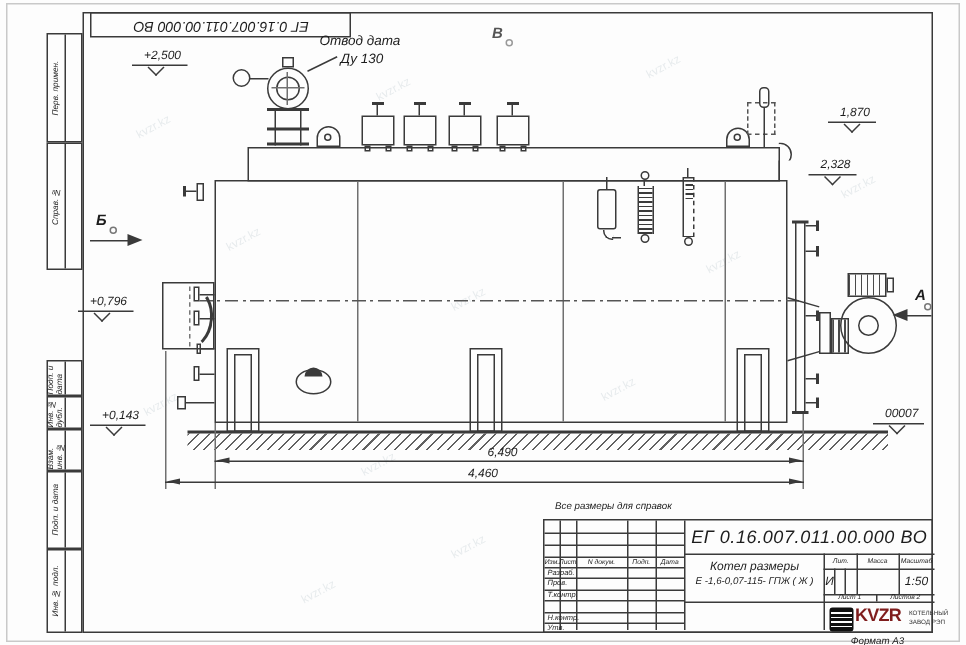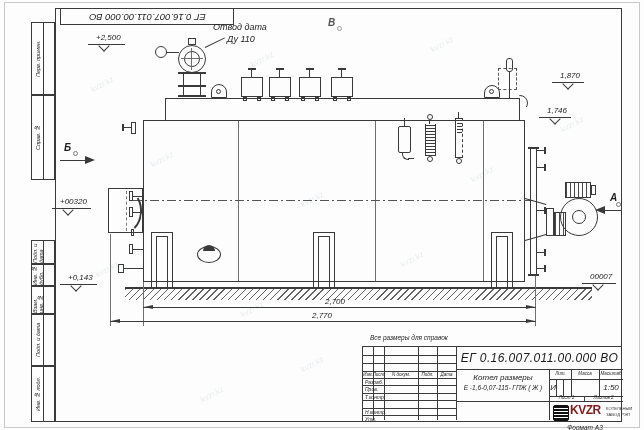--- a/index.html
+++ b/index.html
@@ -131,21 +131,21 @@
   <div class="rect round" style="left:178px;top:45px;width:28px;height:28px;border-width:1.5px;"></div>
   <div class="rect thin round" style="left:184px;top:51px;width:16px;height:16px;"></div>
   <div class="lnl" style="left:181px;top:58px;width:22px;height:1px;"></div>
   <div class="lnl" style="left:191px;top:48px;width:1px;height:22px;"></div>
   <div class="rect thin" style="left:188px;top:38px;width:8px;height:7px;"></div>
   <div class="rect round" style="left:155px;top:46px;width:12px;height:12px;border-width:1.3px;"></div>
   <div class="ln" style="left:166px;top:52px;width:13px;height:1px;"></div>
 
   <div class="ln" style="left:205px;top:47px;width:22px;height:1px;transform:rotate(-26deg);transform-origin:left center;"></div>
   <span class="lbl" style="left:213px;top:23px;font-size:9px;">Отвод дата</span>
-  <span class="lbl" style="left:227px;top:35px;font-size:9px;">Ду 110</span>
+  <span class="lbl" style="left:227px;top:35px;font-size:9px;">Ду 130</span>
 
   <div class="rect" style="left:211px;top:84px;width:16px;height:14px;border-radius:8px 8px 0 0;"></div>
   <div class="rect thin round" style="left:216px;top:89px;width:5px;height:5px;"></div>
 
   <div class="rect" style="left:241px;top:77px;width:22px;height:20px;"></div>
   <div class="ln" style="left:251px;top:69px;width:1px;height:8px;"></div>
   <div class="ln" style="left:248px;top:68px;width:8px;height:2px;"></div>
   <div class="rect thin" style="left:243px;top:97px;width:4px;height:4px;"></div>
   <div class="rect thin" style="left:257px;top:97px;width:4px;height:4px;"></div>
 
@@ -221,38 +221,38 @@
   <span class="lbl" style="left:328px;top:18px;font-size:10px;font-weight:bold;color:#555;">В</span>
   <div class="rect thin round" style="left:337px;top:26px;width:5px;height:5px;border-color:#999;"></div>
 
   <span class="lbl" style="left:610px;top:193px;font-size:10px;font-weight:bold;">А</span>
   <div class="rect thin round" style="left:616px;top:202px;width:5px;height:5px;border-color:#777;"></div>
   <div class="ln" style="left:604px;top:210px;width:17px;height:1px;"></div>
   <div class="tri" style="left:595px;top:206px;border-top:4px solid transparent;border-bottom:4px solid transparent;border-right:10px solid #3a3a3a;"></div>
 
   <div class="elev" style="left:88px;top:26px;"><span class="ev">+2,500</span><span class="emk"></span></div>
   <div class="elev" style="left:552px;top:64px;"><span class="ev">1,870</span><span class="emk"></span></div>
-  <div class="elev" style="left:539px;top:99px;"><span class="ev">1,746</span><span class="emk"></span></div>
-  <div class="elev" style="left:52px;top:190px;"><span class="ev">+00320</span><span class="emk"></span></div>
+  <div class="elev" style="left:539px;top:99px;"><span class="ev">2,328</span><span class="emk"></span></div>
+  <div class="elev" style="left:52px;top:190px;"><span class="ev">+0,796</span><span class="emk"></span></div>
   <div class="elev" style="left:60px;top:266px;"><span class="ev">+0,143</span><span class="emk"></span></div>
   <div class="elev" style="left:582px;top:265px;"><span class="ev">00007</span><span class="emk"></span></div>
 
   <div class="lnl" style="left:143px;top:282px;width:1px;height:44px;"></div>
   <div class="lnl" style="left:110px;top:234px;width:1px;height:92px;"></div>
   <div class="lnl" style="left:535px;top:276px;width:1px;height:50px;"></div>
 
   <div class="ln" style="left:143px;top:307px;width:393px;height:1px;"></div>
   <div class="tri" style="left:144px;top:305px;border-top:2px solid transparent;border-bottom:2px solid transparent;border-right:9px solid #3a3a3a;"></div>
   <div class="tri" style="left:526px;top:305px;border-top:2px solid transparent;border-bottom:2px solid transparent;border-left:9px solid #3a3a3a;"></div>
-  <span class="lbl" style="left:325px;top:298px;font-size:8px;">2,700</span>
+  <span class="lbl" style="left:325px;top:298px;font-size:8px;">6,490</span>
 
   <div class="ln" style="left:110px;top:321px;width:426px;height:1px;"></div>
   <div class="tri" style="left:111px;top:319px;border-top:2px solid transparent;border-bottom:2px solid transparent;border-right:9px solid #3a3a3a;"></div>
   <div class="tri" style="left:526px;top:319px;border-top:2px solid transparent;border-bottom:2px solid transparent;border-left:9px solid #3a3a3a;"></div>
-  <span class="lbl" style="left:312px;top:312px;font-size:8px;">2,770</span>
+  <span class="lbl" style="left:312px;top:312px;font-size:8px;">4,460</span>
 
   <span class="lbl" style="left:370px;top:335px;font-size:6.5px;">Все размеры для справок</span>
 
   <div id="tb">
 
     <div class="v" style="left:10px;top:0;width:1px;height:73px;"></div>
     <div class="v" style="left:21px;top:0;width:1px;height:73px;"></div>
     <div class="v" style="left:55px;top:0;width:1px;height:73px;"></div>
     <div class="v" style="left:74px;top:0;width:1px;height:73px;"></div>
     <div class="v" style="left:93px;top:0;width:1.4px;height:73px;"></div>

